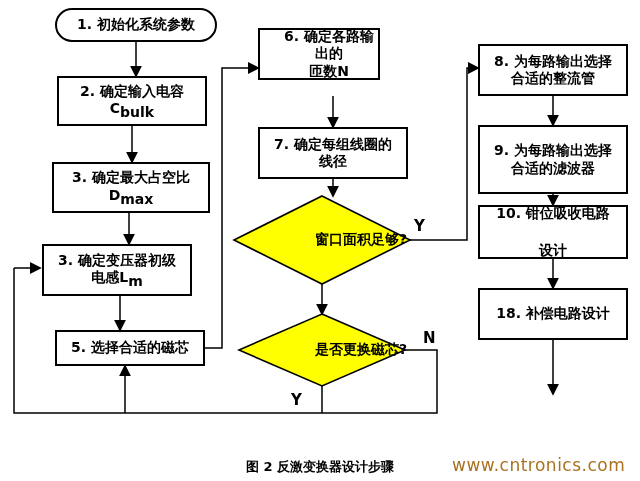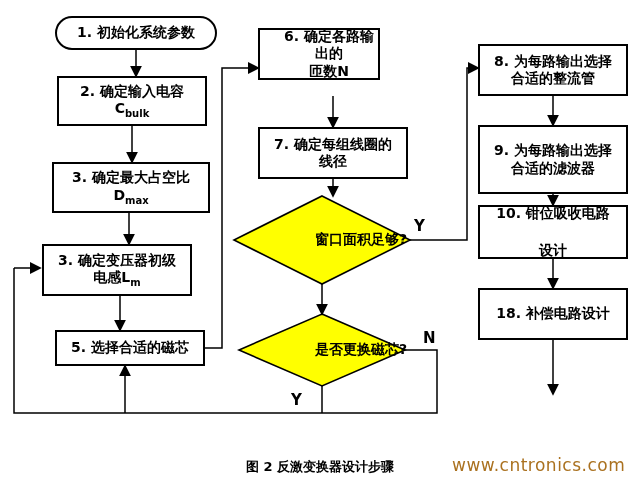--- a/index.html
+++ b/index.html
@@ -6,22 +6,22 @@
   .stage{
     position:relative;width:640px;height:481px;background:#ffffff;overflow:hidden;
     font-family:"DejaVu Sans","Liberation Sans",sans-serif;color:#000;
   }
   svg.connectors{position:absolute;left:0;top:0;width:640px;height:481px;}
   .node{
     position:absolute;box-sizing:border-box;border:2px solid #000;background:#fff;
     display:flex;flex-direction:column;align-items:center;justify-content:center;
     text-align:center;font-size:14px;font-weight:bold;line-height:1.25;
   }
-  .stadium{border-radius:18px;margin-top:8px;}
-  .node sub{font-size:10px;line-height:1;}
+  .stadium{border-radius:18px;}
+  .node sub{font-size:14px;line-height:1;}
   .diamond-label{
     position:absolute;text-align:right;font-weight:bold;font-size:14px;line-height:1.1;
   }
   .edge-label{position:absolute;font-weight:bold;font-size:15px;}
   .caption{
     position:absolute;left:0;top:458px;width:640px;text-align:center;
     font-size:13px;font-weight:bold;
   }
   .watermark{
     position:absolute;left:452px;top:455px;font-size:17px;font-weight:normal;

